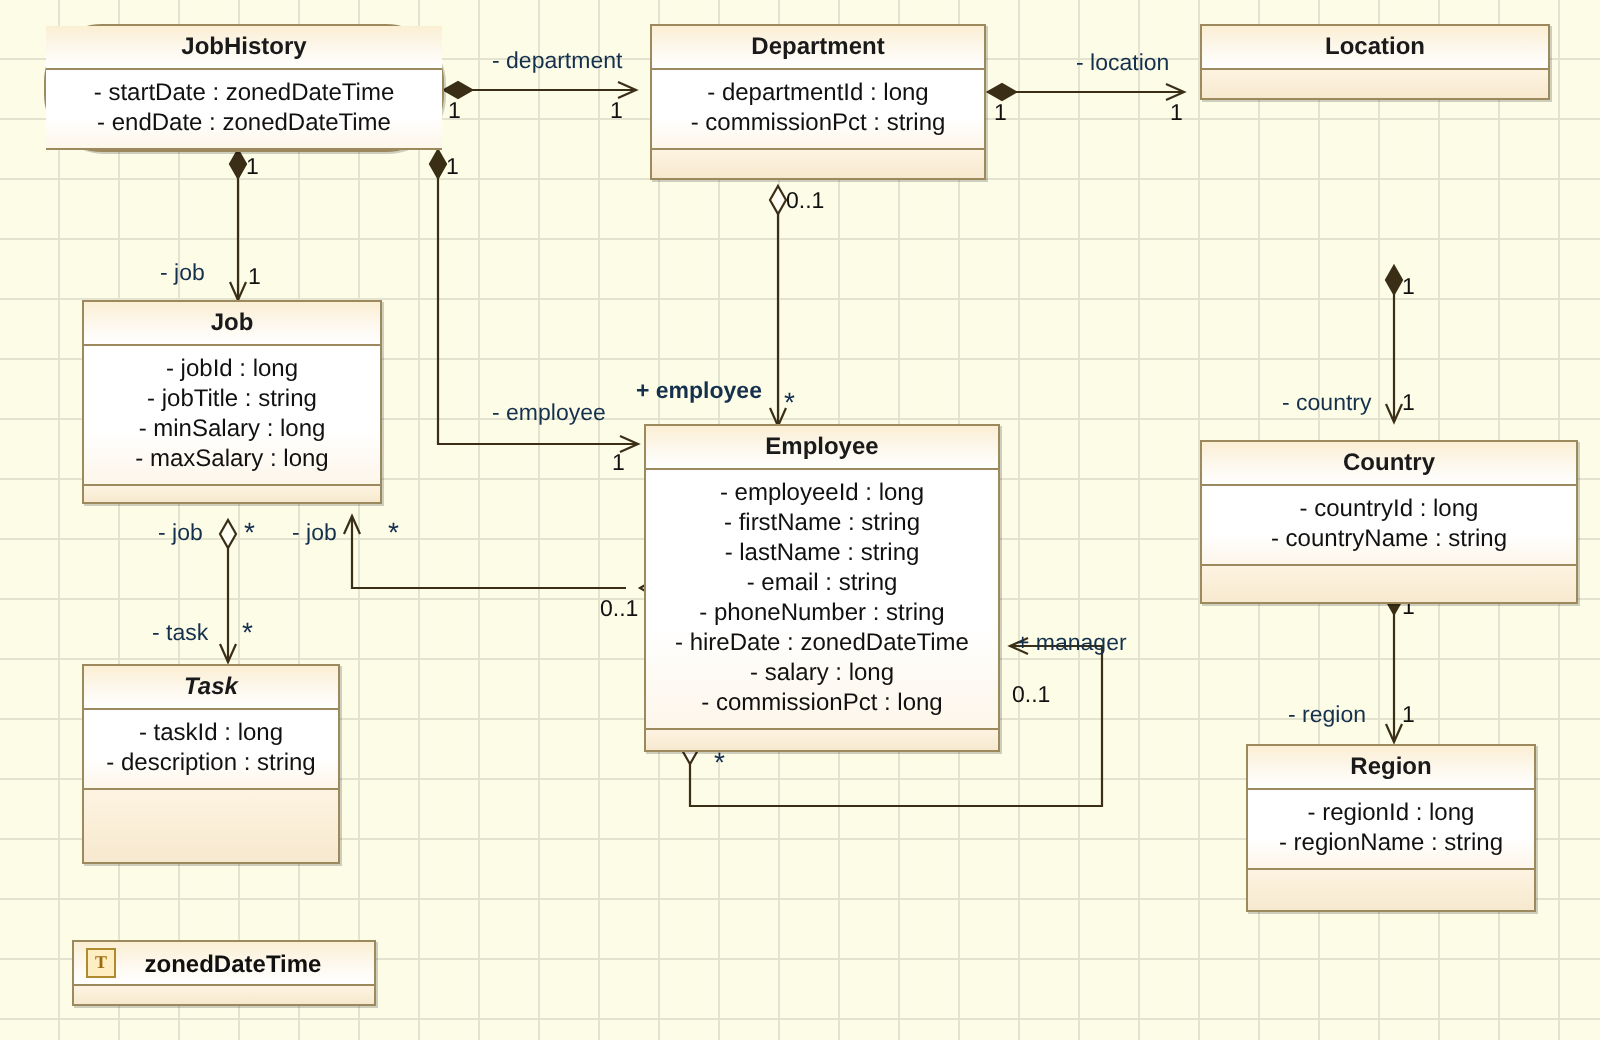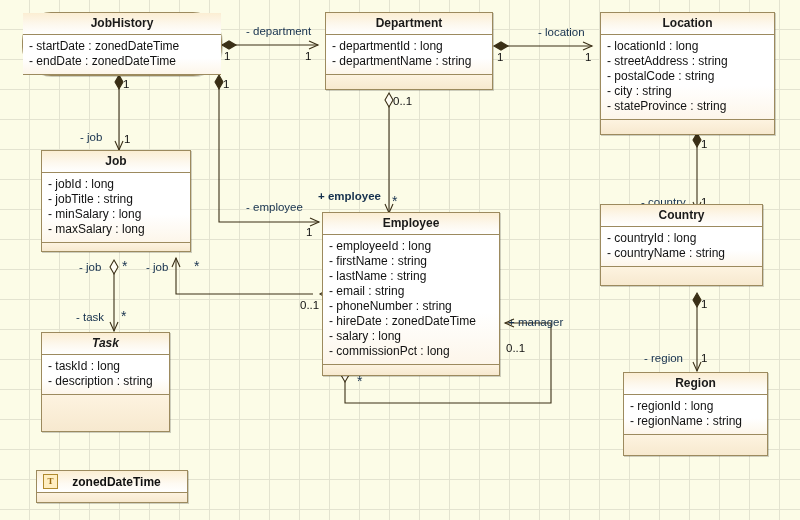--- a/index.html
+++ b/index.html
@@ -36,20 +36,21 @@
     padding:3px 4px 4px;
     border-bottom:1px solid #9c8a5e;
     background:linear-gradient(to bottom,#fbeed3 0%,#fdf8ee 55%,#ffffff 100%);
     line-height:14px;
   }
   .uml-class.abstract .hdr{font-style:italic;}
   .uml-class .attrs{
     border-bottom:1px solid #9c8a5e;
     background:linear-gradient(to bottom,#ffffff 0%,#ffffff 60%,#fdf6ea 100%);
     padding:4px 6px 5px;
+    text-align:center;
   }
   .uml-class .attrs div{
     font-size:12px;
     color:#111;
     line-height:15px;
     white-space:nowrap;
   }
   .uml-class .ops{
     height:14px;
     background:linear-gradient(to bottom,#fdf3e0 0%,#f7e9cf 100%);
@@ -200,34 +201,27 @@
     <div class="attrs">
       <div>- startDate : zonedDateTime</div>
       <div>- endDate : zonedDateTime</div>
     </div>
   </div>
 
   <div class="uml-class" style="left:325px;top:12px;width:168px;">
     <div class="hdr">Department</div>
     <div class="attrs">
       <div>- departmentId : long</div>
-      <div>- departmentName : string</div>
+      <div>- commissionPct : string</div>
     </div>
     <div class="ops"></div>
   </div>
 
   <div class="uml-class" style="left:600px;top:12px;width:175px;">
     <div class="hdr">Location</div>
-    <div class="attrs">
-      <div>- locationId : long</div>
-      <div>- streetAddress : string</div>
-      <div>- postalCode : string</div>
-      <div>- city : string</div>
-      <div>- stateProvince : string</div>
-    </div>
     <div class="ops"></div>
   </div>
 
   <div class="uml-class" style="left:41px;top:150px;width:150px;">
     <div class="hdr">Job</div>
     <div class="attrs">
       <div>- jobId : long</div>
       <div>- jobTitle : string</div>
       <div>- minSalary : long</div>
       <div>- maxSalary : long</div>
@@ -243,21 +237,21 @@
       <div>- lastName : string</div>
       <div>- email : string</div>
       <div>- phoneNumber : string</div>
       <div>- hireDate : zonedDateTime</div>
       <div>- salary : long</div>
       <div>- commissionPct : long</div>
     </div>
     <div class="ops" style="height:10px;"></div>
   </div>
 
-  <div class="uml-class" style="left:600px;top:204px;width:163px;">
+  <div class="uml-class" style="left:600px;top:220px;width:189px;">
     <div class="hdr">Country</div>
     <div class="attrs">
       <div>- countryId : long</div>
       <div>- countryName : string</div>
     </div>
     <div class="ops" style="height:18px;"></div>
   </div>
 
   <div class="uml-class abstract" style="left:41px;top:332px;width:129px;">
     <div class="hdr">Task</div>

